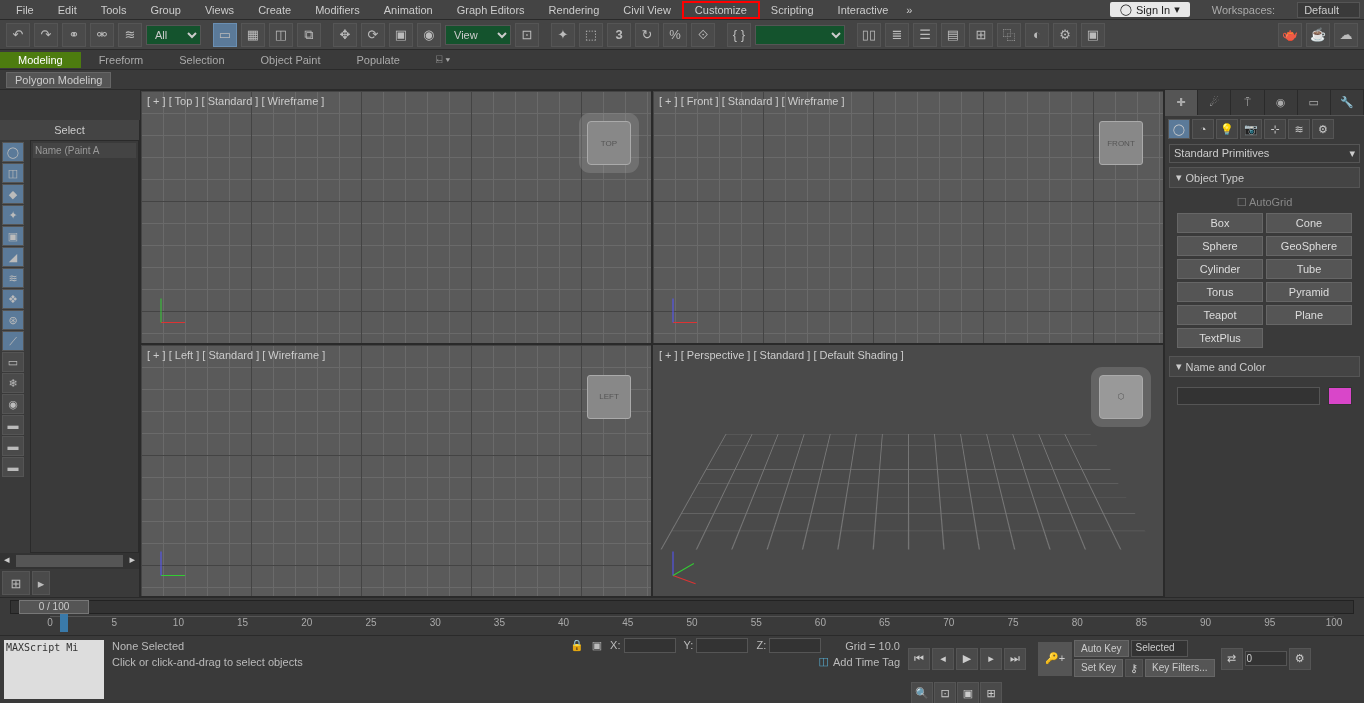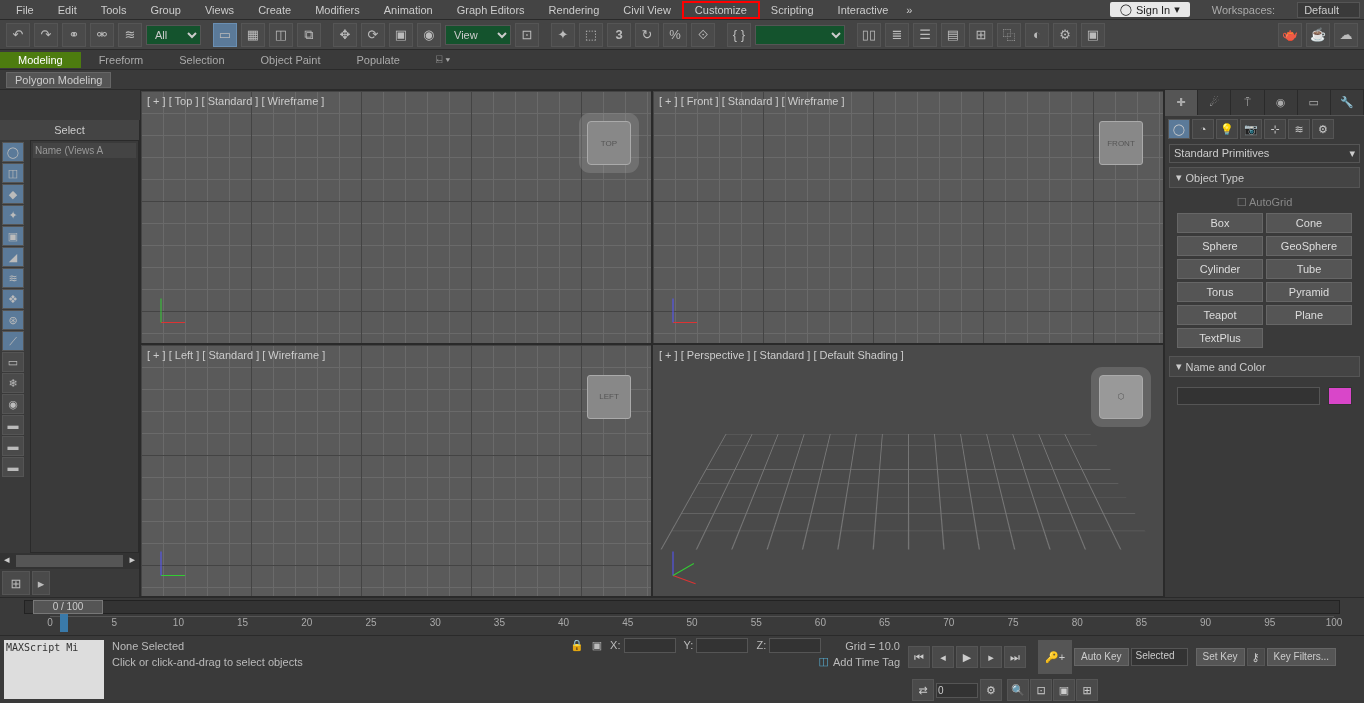--- a/index.html
+++ b/index.html
@@ -87,21 +87,21 @@
 .rollout-hdr { background:#444; padding:3px 6px; border:1px solid #555; margin:2px 4px; display:flex; align-items:center; gap:4px; }
 .rollout-body { padding:4px 8px; }
 .autogrid { text-align:center; color:#888; padding:2px; }
 .btn-grid { display:grid; grid-template-columns:1fr 1fr; gap:3px; padding:2px 4px; }
 .obtn { background:#555; border:1px solid #666; text-align:center; padding:3px 0; font-size:11px; color:#ddd; cursor:pointer; }
 .color-sw { width:24px; height:18px; background:#d946c9; border:1px solid #333; float:right; margin:4px; }
 .name-input { width:calc(100% - 40px); margin:4px; background:#333; border:1px solid #555; height:18px; }
 
 
 .timeline { position:absolute; left:0; right:0; bottom:56px; height:50px; background:#3a3a3a; border-top:1px solid #2a2a2a; }
-.tl-slider { height:14px; background:#333; margin:2px 24px; position:relative; border:1px solid #222; }
+.tl-slider { height:14px; background:#333; margin:2px 10px; position:relative; border:1px solid #222; }
 .tl-slider .handle { position:absolute; left:8px; top:-1px; width:70px; height:14px; background:#555; border:1px solid #777; text-align:center; font-size:10px; }
 .tl-track { height:30px; margin:2px 30px 0 50px; position:relative; border-top:1px solid #555; }
 .tl-tick { position:absolute; top:0; font-size:10px; color:#aaa; transform:translateX(-50%); }
 .tl-marker { position:absolute; left:10px; top:-3px; width:8px; height:18px; background:#3a7aaa; }
 
 
 .status { position:absolute; left:0; right:0; bottom:0; height:68px; background:#3a3a3a; border-top:1px solid #2a2a2a; display:flex; }
 .status .script { width:100px; background:#ddd; color:#333; margin:4px; padding:2px; font-family:monospace; font-size:10px; }
 .status .mid { flex:1; display:flex; flex-direction:column; padding:2px 4px; gap:2px; }
 .status .mid .row { display:flex; align-items:center; gap:8px; font-size:11px; color:#bbb; }
@@ -216,21 +216,21 @@
         <div class="ibtn on">⊛</div>
         <div class="ibtn on">⟋</div>
         <div class="ibtn">▭</div>
         <div class="ibtn">❄</div>
         <div class="ibtn">◉</div>
         <div class="ibtn">▬</div>
         <div class="ibtn">▬</div>
         <div class="ibtn">▬</div>
       </div>
       <div class="list">
-        <div style="padding:2px;background:#444;">Name (Views A</div>
+        <div style="padding:2px;background:#444;">Name (Paint A</div>
       </div>
     </div>
     <div style="height:16px;background:#333;display:flex;">
       <span style="padding:0 4px;">◂</span>
         <span style="flex:1;background:#555;margin:2px;"></span>
         <span style="padding:0 4px;">▸</span>
     </div>
     <div style="display:flex;padding:2px;gap:2px;">
       <div class="tbtn" style="width:28px;height:24px;">⊞</div>
       <div class="tbtn" style="width:18px;height:24px;">▸</div>
@@ -384,21 +384,21 @@
     </div>
   </div>
   <div class="anim">
     <div class="abt">⏮</div>
     <div class="abt">◂</div>
     <div class="abt">▶</div>
     <div class="abt">▸</div>
     <div class="abt">⏭</div>
     <div style="width:8px;"></div>
     <div class="abt big">🔑+</div>
-    <div style="display:flex;flex-direction:row;gap:8px;justify-content:center;">
+    <div style="display:flex;flex-direction:column;gap:2px;justify-content:center;">
       <div style="display:flex;gap:2px;">
         <div class="keybtn">Auto Key</div>
         <div class="keysel">Selected</div>
       </div>
       <div style="display:flex;gap:2px;">
         <div class="keybtn">Set Key</div>
         <div class="abt" style="width:18px;height:18px;">⚷</div>
         <div class="keybtn">Key Filters...</div>
       </div>
     </div>

